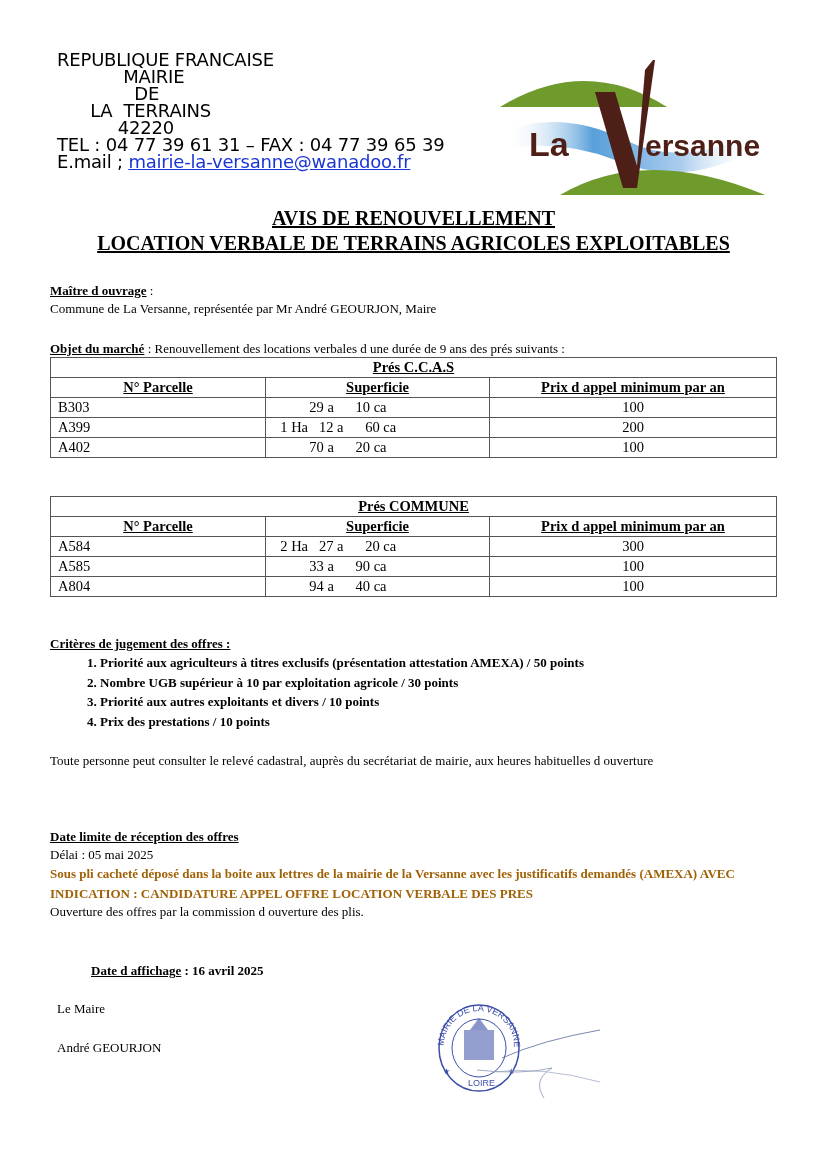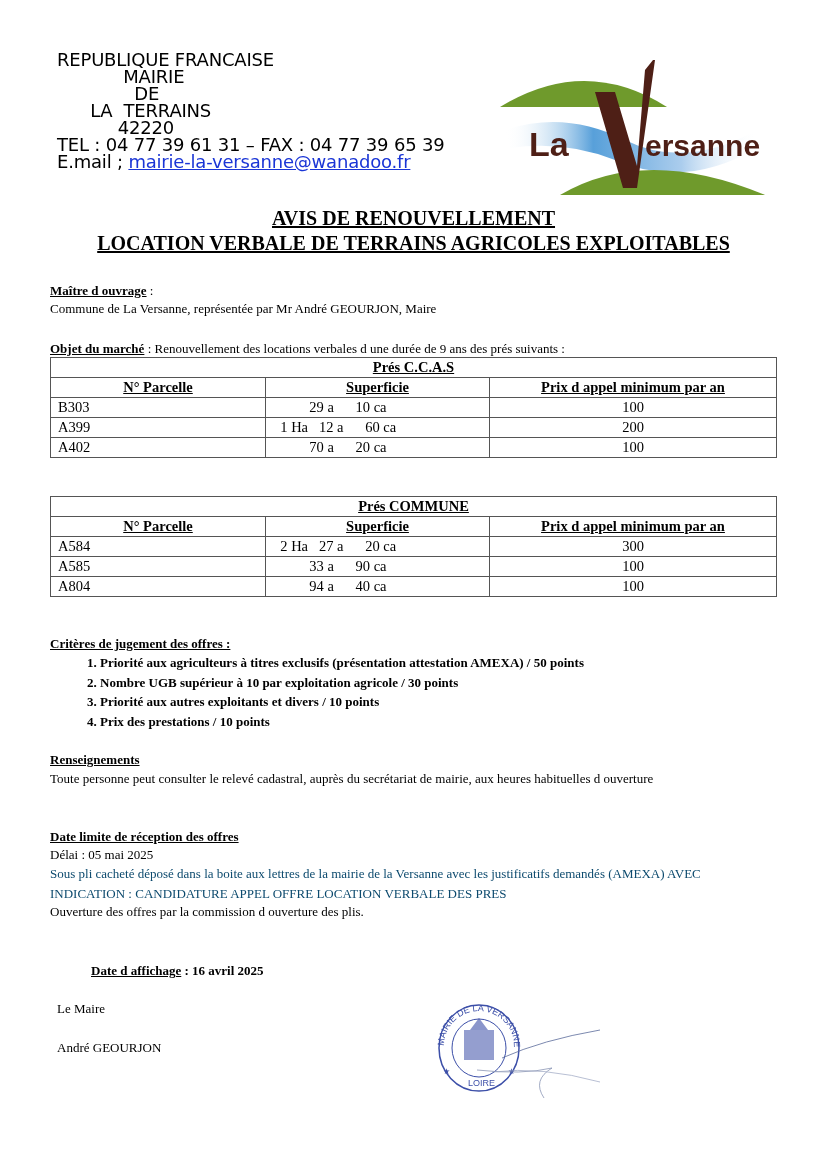--- a/index.html
+++ b/index.html
@@ -16,21 +16,21 @@
   table { position:absolute; left:50px; width:727px; border-collapse:collapse; font-size:14.5px; }
   td, th { border:1px solid #555; padding:0 7px; height:19px; line-height:19px; }
   th { font-weight:bold; text-align:center; }
   th span { text-decoration:underline; }
   .c1 { width:200px; }
   .c2 { width:209px; }
   td.sup { white-space:pre; }
   td.price { text-align:center; }
   ol { margin:0; padding-left:50px; font-weight:bold; }
   ol li { line-height:19.5px; }
-  .red { color:#0c4a6e; font-weight:normal; }
+  .red { color:#a16207; font-weight:bold; }
   .stamp { left:432px; top:1000px; width:170px; height:100px; }
 </style>
 </head>
 <body>
 
 <div class="abs hdr">
   <div>REPUBLIQUE FRANCAISE</div>
   <div>            MAIRIE</div>
   <div>              DE</div>
   <div>      LA  TERRAINS</div>
@@ -130,21 +130,20 @@
   <div class="u">Critères de jugement des offres :</div>
   <ol>
     <li>Priorité aux agriculteurs à titres exclusifs (présentation attestation AMEXA) / 50 points</li>
     <li>Nombre UGB supérieur à 10 par exploitation agricole / 30 points</li>
     <li>Priorité aux autres exploitants et divers / 10 points</li>
     <li>Prix des prestations / 10 points</li>
   </ol>
 </div>
 
 <div class="abs p" style="top:751px; width:676px; text-align:justify;">
-  <div class="u">Renseignements</div>
   <div style="line-height:20px;">Toute personne peut consulter le relevé cadastral, auprès du secrétariat de mairie, aux heures habituelles d ouverture</div>
 </div>
 
 <div class="abs p" style="top:828px; width:700px;">
   <div class="u">Date limite de réception des offres</div>
   <div>Délai : 05 mai 2025</div>
   <div class="red" style="line-height:19.5px;">Sous pli cacheté déposé dans la boite aux lettres de la mairie de la Versanne avec les justificatifs demandés (AMEXA) AVEC INDICATION : CANDIDATURE APPEL OFFRE LOCATION VERBALE DES PRES</div>
   <div>Ouverture des offres par la commission d ouverture des plis.</div>
 </div>
 

